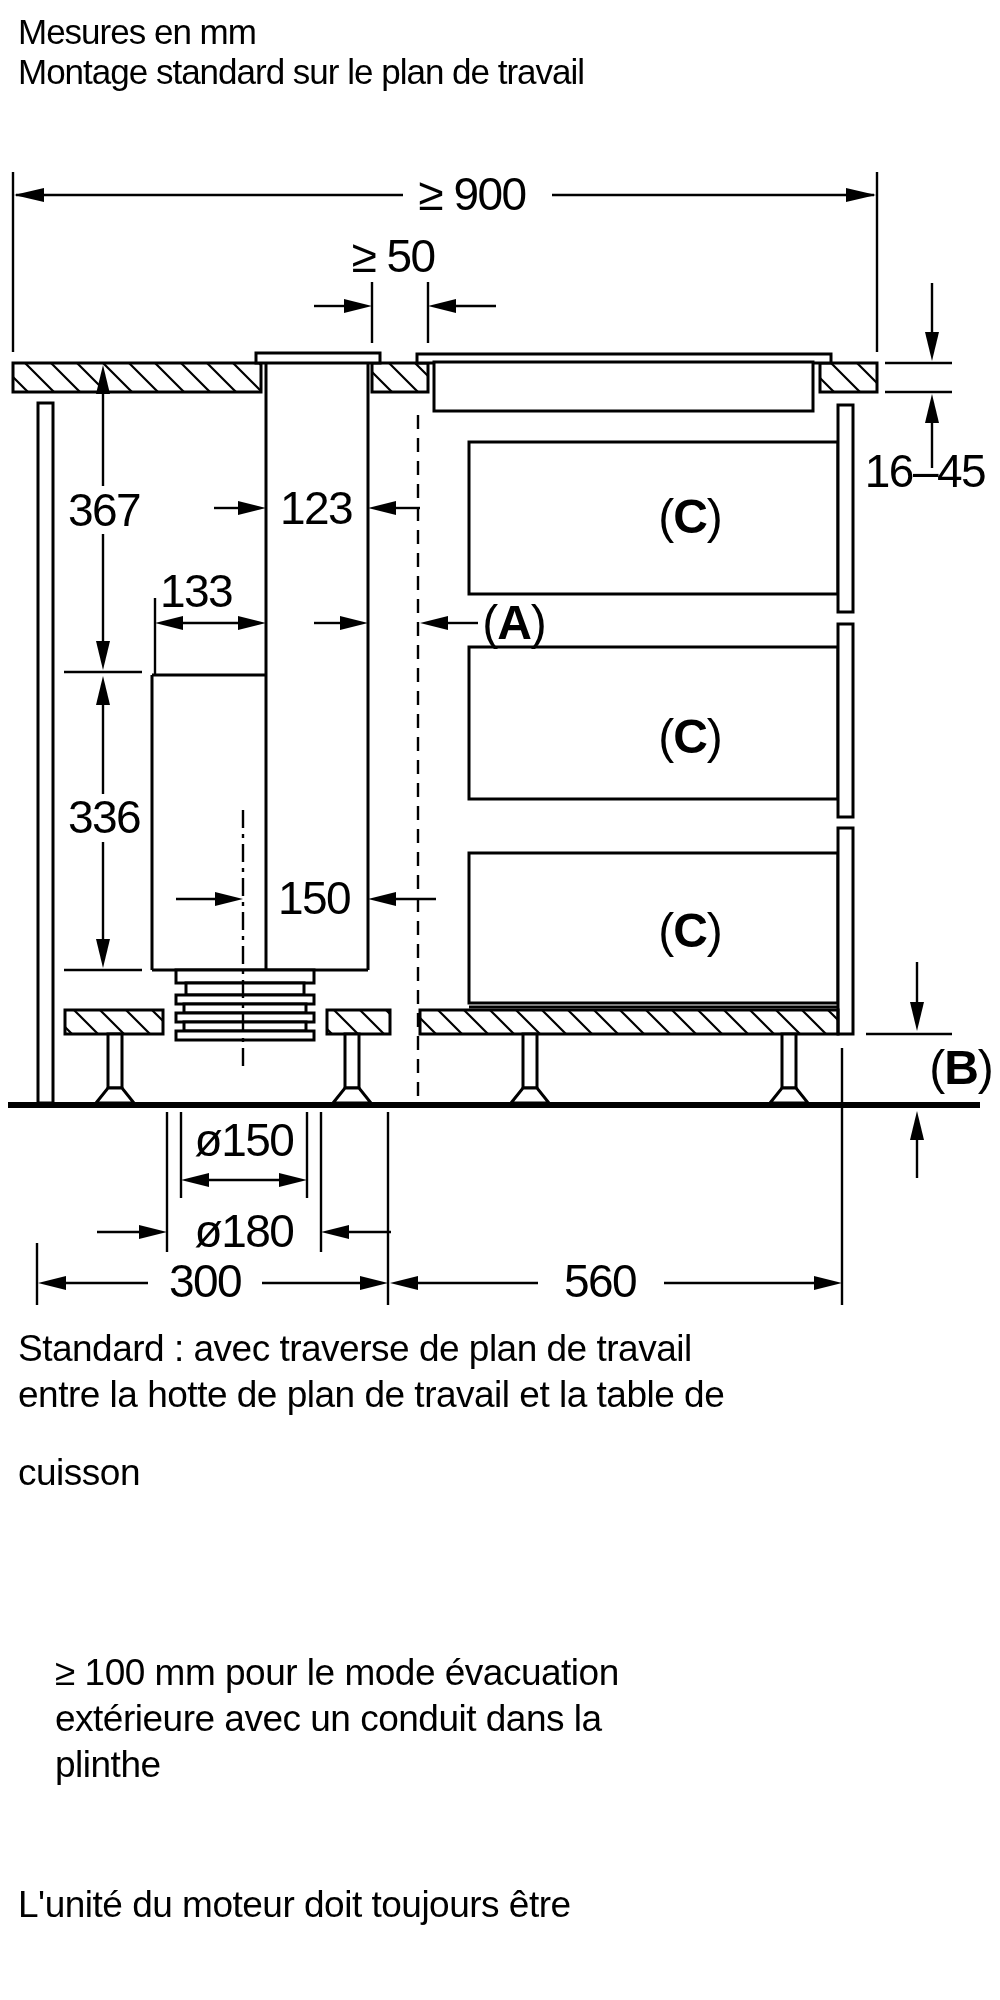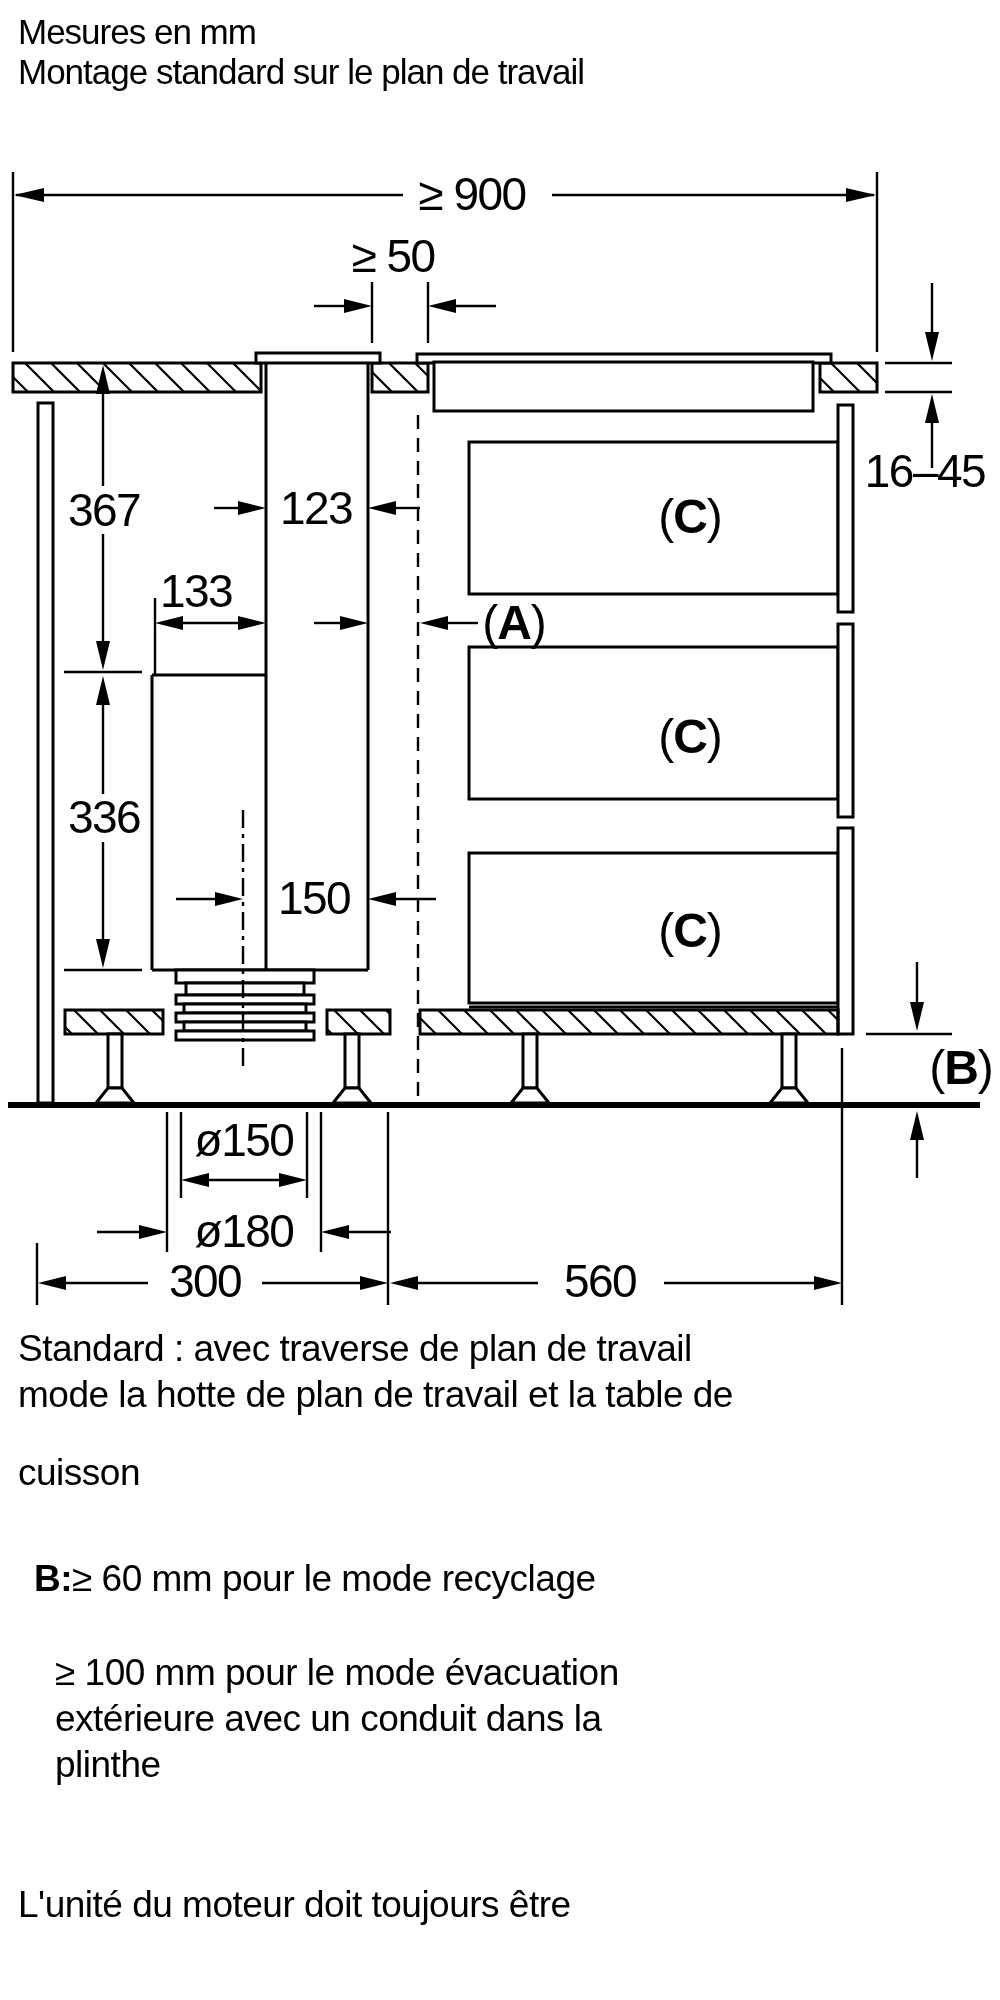--- a/index.html
+++ b/index.html
@@ -232,25 +232,24 @@
       <line class="ln" x1="842" y1="1048" x2="842" y2="1305"></line>
       <polygon class="arr" points="390,1283 418,1276 418,1290"></polygon>
       <line class="ln" x1="416" y1="1283" x2="538" y2="1283"></line>
       <line class="ln" x1="664" y1="1283" x2="816" y2="1283"></line>
       <polygon class="arr" points="842,1283 814,1276 814,1290"></polygon>
       <text class="dim" x="600" y="1281" text-anchor="middle" dominant-baseline="central">560</text>
     </g>
   </svg>
 
   <div class="note" style="top:1328px">Standard : avec traverse de plan de travail</div>
-  <div class="note" style="top:1374px">mode la hotte de plan de travail et la table de</div>
+  <div class="note" style="top:1374px">entre la hotte de plan de travail et la table de</div>
   <div class="note" style="top:1452px">cuisson</div>
 
 
-  <div class="note" style="top:1558px"><span class="lbl">B:</span><span>≥ 60 mm pour le mode recyclage</span></div>
 
   <div class="note ind" style="top:1652px">≥ 100 mm pour le mode évacuation</div>
   <div class="note ind" style="top:1698px">extérieure avec un conduit dans la</div>
   <div class="note ind" style="top:1744px">plinthe</div>
 
 
   <div class="note" style="top:1884px">L'unité du moteur doit toujours être</div>
   <div class="note" style="top:1994px">accessible</div>
 
 </div>

